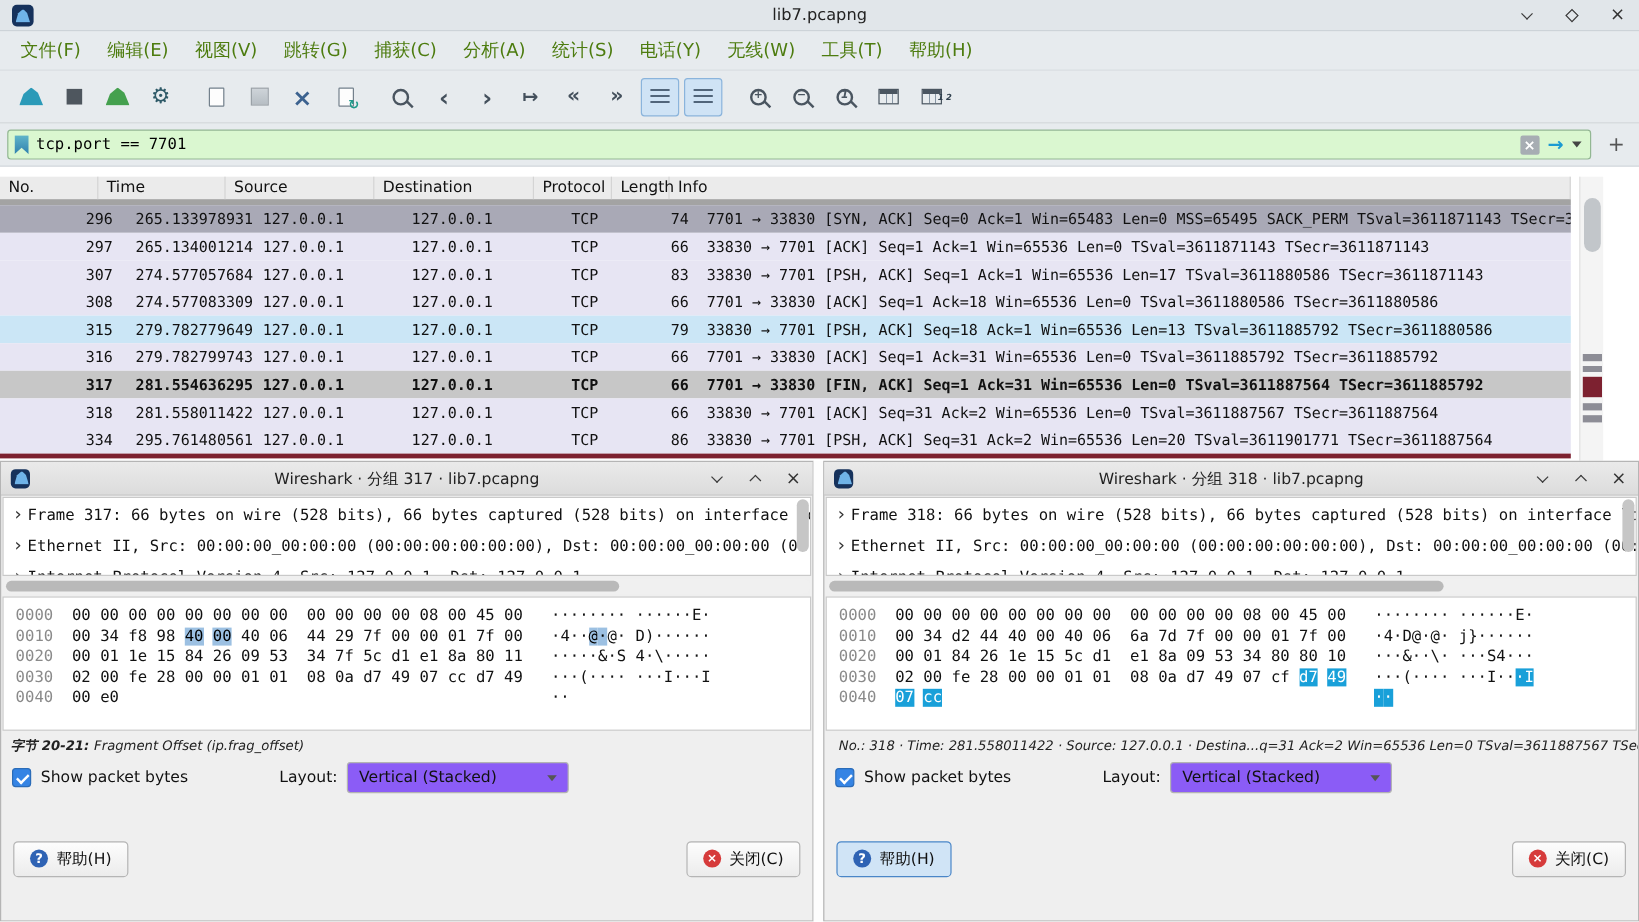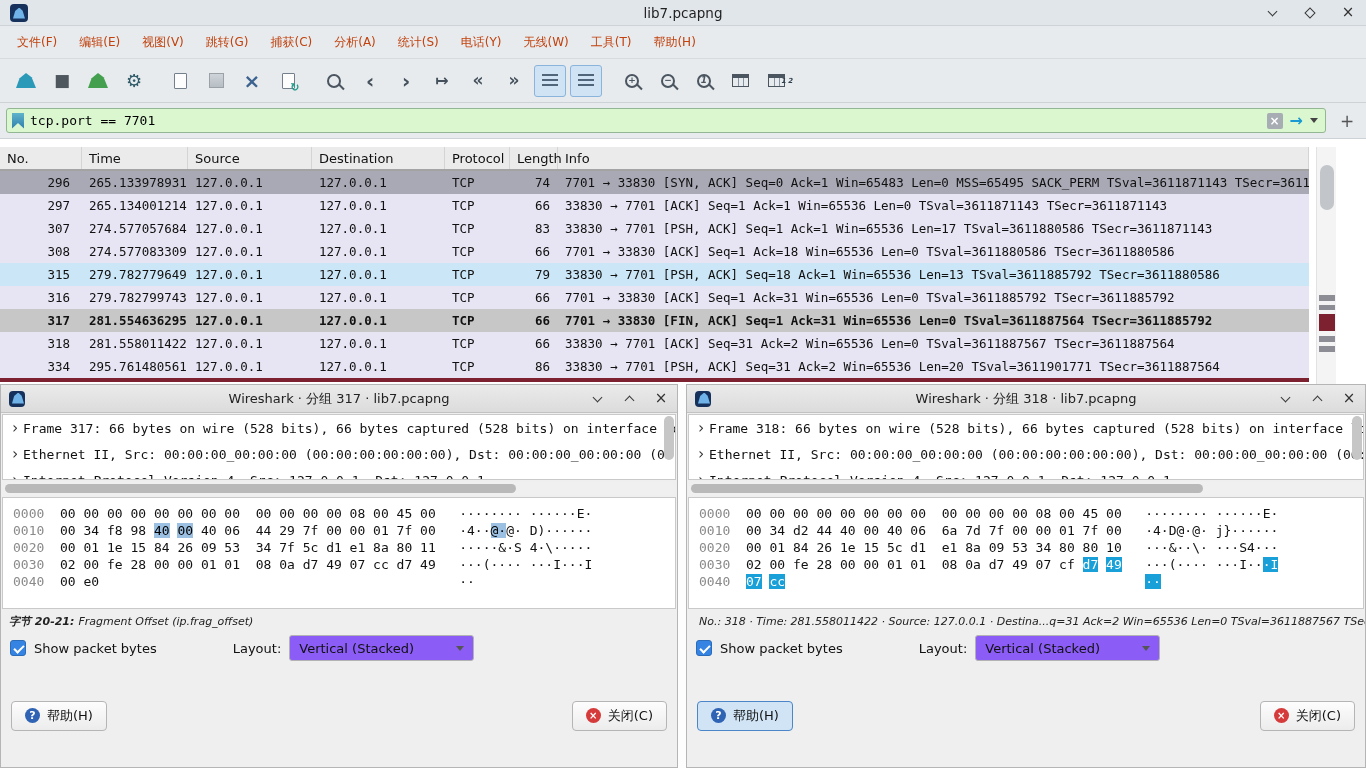--- a/index.html
+++ b/index.html
@@ -20,21 +20,21 @@
   .chev{display:inline-block;width:7px;height:7px;border-right:1.6px solid #3a3a3a;border-bottom:1.6px solid #3a3a3a;}
   .chev.down{transform:rotate(45deg);margin-top:-3px;}
   .chev.up{transform:rotate(-135deg);margin-top:3px;}
   .diamond{display:inline-block;width:8px;height:8px;border:1.5px solid #3a3a3a;transform:rotate(45deg);}
   .fin-logo{display:inline-block;width:18px;height:18px;border-radius:4px;background:#16325c;position:relative;}
   .fin-logo::after{content:"";position:absolute;left:3px;bottom:3px;width:12px;height:11px;background:#6fb3e8;
      clip-path:polygon(0 100%,18% 32%,52% 0,80% 30%,100% 100%);}
   .fin-logo.small{width:16px;height:16px;}
 
   .menubar{height:33px;background:#e7ebee;border-bottom:1px solid #d7dbdf;display:flex;align-items:center;padding:0 6px;}
-  .menu-item{padding:5px 11px;font-size:12px;color:#c2410c;}
+  .menu-item{padding:5px 11px;font-size:15px;color:#4d7c0f;}
 
   .toolbar{height:44px;background:#e7ebee;border-bottom:1px solid #cdd2d6;display:flex;align-items:center;padding:0 8px;}
   .tbtn{width:32px;height:32px;margin:0 2px;border-radius:3px;display:flex;align-items:center;justify-content:center;border:1px solid transparent;}
   .tbtn.active{background:#cfe3f5;border-color:#8ab4dc;}
   .tsep{width:10px;height:24px;}
   .gly{font-size:15px;color:#44505c;font-weight:bold;line-height:1;}
   .finico{display:inline-block;width:20px;height:15px;background:#2b9ab8;
      clip-path:polygon(0 100%,18% 35%,50% 0,78% 28%,100% 100%);}
   .docico{display:inline-block;width:13px;height:16px;background:#fdfdfd;border:1px solid #73808c;border-radius:1px;position:relative;}
   .docbadge{position:absolute;right:-6px;bottom:-6px;font-size:11px;font-weight:bold;color:#1f9a8a;}
@@ -53,31 +53,31 @@
      clip-path:polygon(0 0,100% 0,100% 100%,50% 66%,0 100%);}
   .filter-text{font-family:"DejaVu Sans Mono","Liberation Mono",monospace;font-size:13px;color:#000;flex:1;}
   .filter-right{display:flex;align-items:center;gap:7px;padding-right:2px;}
   .clear{width:16px;height:16px;background:#a7adb3;color:#fff;border-radius:2px;display:flex;align-items:center;justify-content:center;font-size:12px;font-weight:bold;}
   .apply{color:#1b9ad2;font-weight:bold;font-size:16px;line-height:1;}
   .caret{width:0;height:0;border-left:4px solid transparent;border-right:4px solid transparent;border-top:5px solid #444;}
   .addbtn{width:26px;height:25px;display:flex;align-items:center;justify-content:center;font-size:17px;color:#555;border-radius:3px;}
 
   .list-gap{height:8px;background:#fff;}
   .table-wrap{position:relative;flex:1;background:#fff;overflow:hidden;}
-  .thead{display:flex;width:1309px;height:24px;background:#ebebeb;border-bottom:2px solid #a3a3a3;font-size:13px;align-items:center;}
+  .thead{display:flex;width:1309px;height:24px;background:#ebebeb;border-bottom:5px solid #a3a3a3;font-size:13px;align-items:center;}
   .th{height:100%;display:flex;align-items:center;padding-left:7px;border-right:1px solid #d4d4d4;}
   .tbody{width:1309px;}
   .row{display:flex;width:100%;height:23px;line-height:23px;font-family:"DejaVu Sans Mono","Liberation Mono",monospace;font-size:12.5px;white-space:nowrap;overflow:hidden;}
   .row.default{background:var(--tcp-row);}
   .row.selected{background:var(--sel-row);}
   .row.mark-dark{background:var(--mark-dark);}
   .row.mark-gray{background:var(--mark-gray);font-weight:bold;}
   .h0,.v0{width:82px;} .h1,.v1{width:106px;} .h2,.v2{width:124px;} .h3,.v3{width:133px;}
   .h4,.v4{width:65px;} .h5,.v5{width:48px;} .h6,.v6{flex:1;}
-  .v0{text-align:right;padding-right:12px;} .v1,.v2,.v3,.v4,.v6{padding-left:7px;} .v5{text-align:right;padding-right:8px;}
+  .v0{text-align:right;padding-right:12px;margin-left:24px;} .v1,.v2,.v3,.v4,.v6{padding-left:7px;} .v5{text-align:right;padding-right:8px;}
   .v6{overflow:hidden;}
   .red-line{width:1309px;height:4px;background:var(--red-line);}
   .vscroll{position:absolute;left:1316px;top:0;width:20px;height:100%;background:#f4f4f4;border-left:1px solid #e2e2e2;}
   .vs-handle{position:absolute;left:3px;top:18px;width:14px;height:45px;background:#c2c6ca;border-radius:7px;}
   .vs-mark{position:absolute;left:2px;width:16px;}
 
   
   .dialogs{position:absolute;left:0;top:384px;width:1366px;height:384px;display:flex;}
   .dialog{background:#efefef;border:1px solid #b5b5b5;display:flex;flex-direction:column;}
   .dialog.left{width:678px;} .dialog-gap{width:8px;background:#fdfdfd;} .dialog.right{width:680px;}

